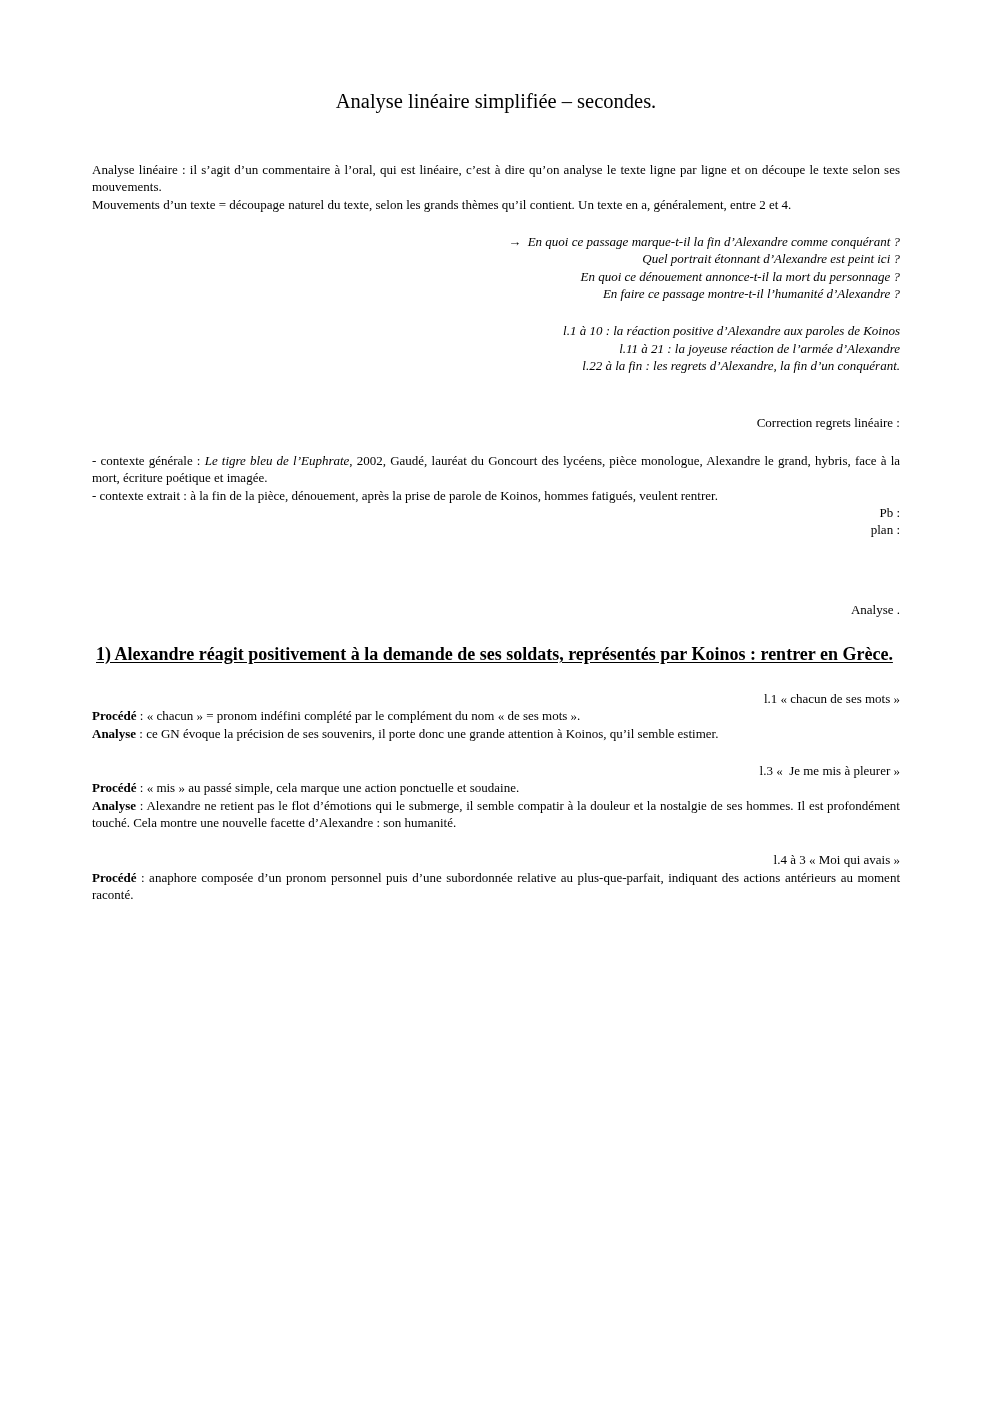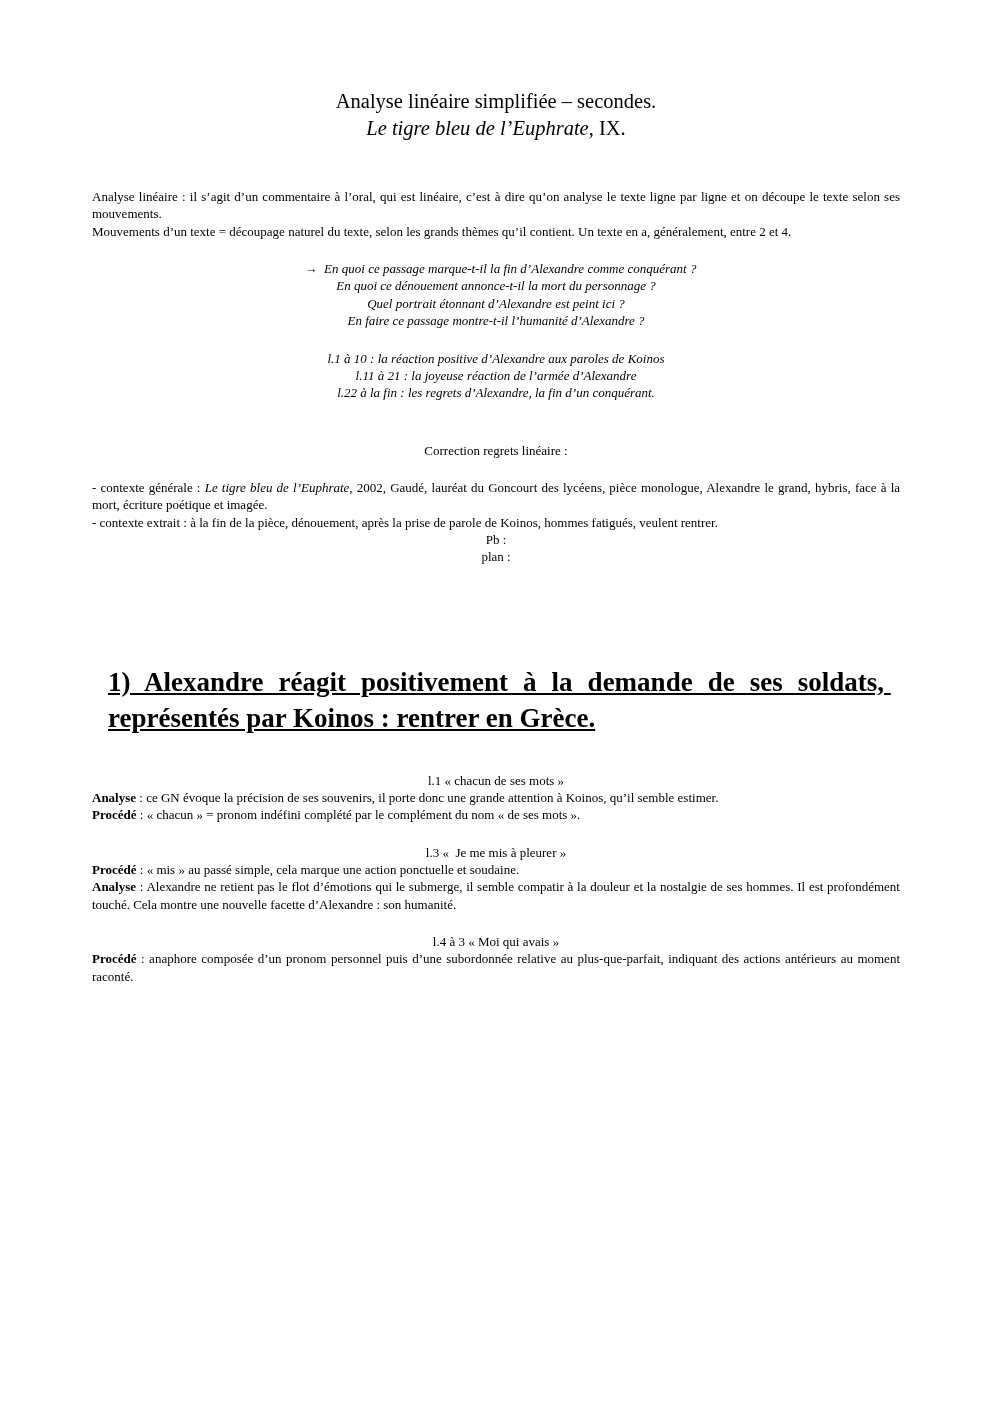--- a/index.html
+++ b/index.html
@@ -36,63 +36,62 @@
   .title-work { font-style: italic; }
 
   .para {
     font-size: 13px;
     line-height: 1.335;
     text-align: justify;
     white-space: pre-wrap;
     margin: 0;
     hyphens: none;
   }
-  .para.left { text-align: center; }
+  .para.left { text-align: right; }
   .italic { font-style: italic; }
   .bold { font-weight: bold; }
   .underline-heading {
-    font-size: 27px;
+    font-size: 18px;
     line-height: 1.335;
     font-weight: bold;
     text-align: justify;
     text-decoration: underline;
     text-underline-offset: 2px;
     white-space: pre-wrap;
-    margin: 16px;
+    margin: 4px;
   }
   .gap-sm { height: 20px; }
   .gap-lg { height: 46px; }
   .gap-xl { height: 62px; }
   .arrow-line {
     padding-left: 9px;
     text-indent: 0;
   }
   .inline-italic { font-style: italic; }
 </style>
 </head>
 <body>
 
 <div class="page">
   <div class="content">
 
     <div class="title-block">
       <div class="title-line-1">Analyse linéaire simplifiée – secondes.</div>
-      <div class="title-line-2"><span class="title-work">Le tigre bleu de l’Euphrate</span><span>, IX.</span></div>
     </div>
 
     <div class="gap-lg"></div>
 
     <p class="para">Analyse linéaire : il s’agit d’un commentaire à l’oral, qui est linéaire, c’est à dire qu’on analyse le texte ligne par ligne et on découpe le texte selon ses mouvements.</p>
     <p class="para">Mouvements d’un texte = découpage naturel du texte, selon les grands thèmes qu’il contient. Un texte en a, généralement, entre 2 et 4.</p>
 
     <div class="gap-sm"></div>
 
     <p class="para left italic arrow-line">→  En quoi ce passage marque-t-il la fin d’Alexandre comme conquérant ?</p>
+    <p class="para left italic">Quel portrait étonnant d’Alexandre est peint ici ?</p>
     <p class="para left italic">En quoi ce dénouement annonce-t-il la mort du personnage ?</p>
-    <p class="para left italic">Quel portrait étonnant d’Alexandre est peint ici ?</p>
     <p class="para left italic">En faire ce passage montre-t-il l’humanité d’Alexandre ?</p>
 
     <div class="gap-sm"></div>
 
     <p class="para left italic">l.1 à 10 : la réaction positive d’Alexandre aux paroles de Koinos</p>
     <p class="para left italic">l.11 à 21 : la joyeuse réaction de l’armée d’Alexandre</p>
     <p class="para left italic">l.22 à la fin : les regrets d’Alexandre, la fin d’un conquérant.</p>
 
     <div class="gap-sm"></div>
 
@@ -103,30 +102,31 @@
 
     <div class="gap-sm"></div>
 
     <p class="para"><span>- contexte générale : </span><span class="inline-italic">Le tigre bleu de l’Euphrate</span><span>, 2002, Gaudé, lauréat du Goncourt des lycéens, pièce monologue, Alexandre le grand, hybris, face à la mort, écriture poétique et imagée.</span></p>
     <p class="para">- contexte extrait : à la fin de la pièce, dénouement, après la prise de parole de Koinos, hommes fatigués, veulent rentrer.</p>
     <p class="para left">Pb :</p>
     <p class="para left">plan :</p>
 
     <div class="gap-xl"></div>
 
+    <p class="para left">Analyse .</p>
 
     <div class="gap-sm"></div>
 
     <p class="underline-heading">1) Alexandre réagit positivement à la demande de ses soldats, représentés par Koinos : rentrer en Grèce.</p>
 
     <div class="gap-sm"></div>
 
     <p class="para left">l.1 « chacun de ses mots »</p>
+    <p class="para"><span class="bold">Procédé</span><span> : « chacun » = pronom indéfini complété par le complément du nom « de ses mots ».</span></p>
     <p class="para"><span class="bold">Analyse</span><span> : ce GN évoque la précision de ses souvenirs, il porte donc une grande attention à Koinos, qu’il semble estimer.</span></p>
-    <p class="para"><span class="bold">Procédé</span><span> : « chacun » = pronom indéfini complété par le complément du nom « de ses mots ».</span></p>
 
     <div class="gap-sm"></div>
 
     <p class="para left">l.3 «  Je me mis à pleurer »</p>
     <p class="para"><span class="bold">Procédé</span><span> : « mis » au passé simple, cela marque une action ponctuelle et soudaine.</span></p>
     <p class="para"><span class="bold">Analyse</span><span> : Alexandre ne retient pas le flot d’émotions qui le submerge, il semble compatir à la douleur et la nostalgie de ses hommes. Il est profondément touché. Cela montre une nouvelle facette d’Alexandre : son humanité.</span></p>
 
     <div class="gap-sm"></div>
 
     <p class="para left">l.4 à 3 « Moi qui avais »</p>

